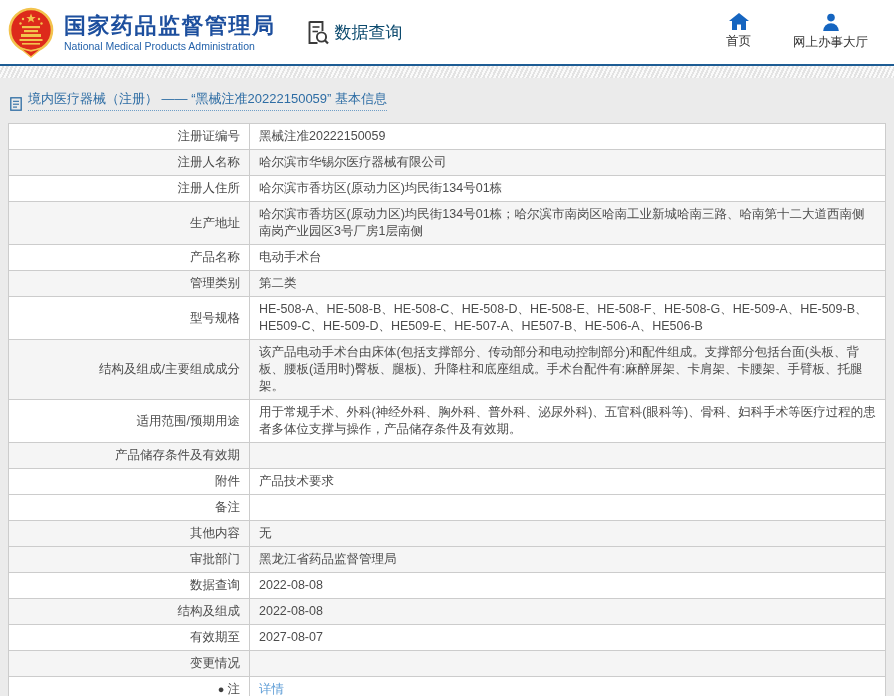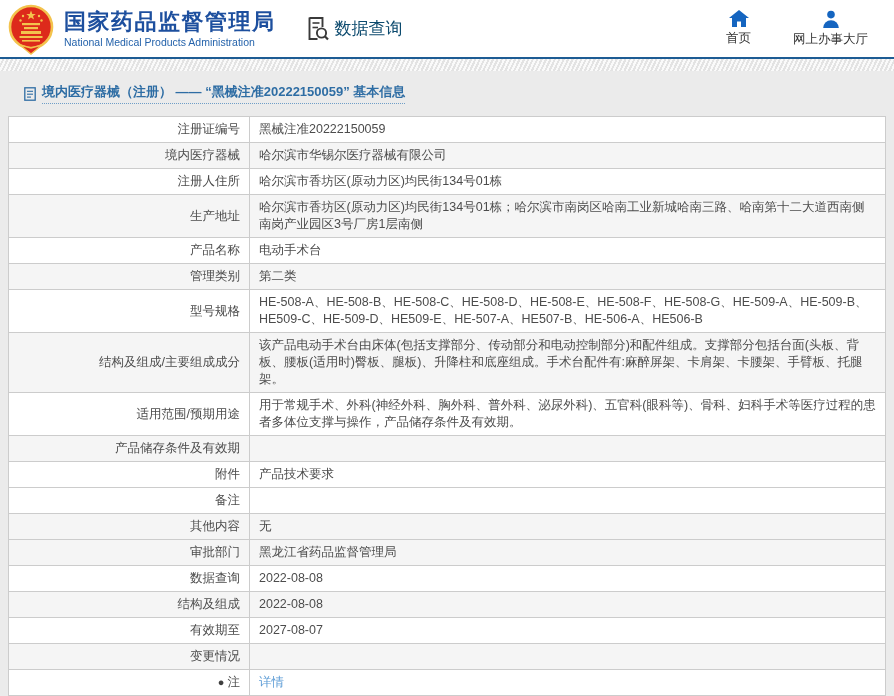--- a/index.html
+++ b/index.html
@@ -5,21 +5,21 @@
   html, body {
     margin: 0;
     padding: 0;
     width: 894px;
     height: 696px;
     overflow: hidden;
     background: #ebebeb;
     font-family: "Liberation Sans", "DejaVu Sans", sans-serif;
   }
   .topbar {
-    height: 57px;
+    height: 64px;
     background: #ffffff;
     display: flex;
     align-items: center;
     padding: 0 26px 0 8px;
     box-sizing: border-box;
   }
   .brand { display: flex; align-items: center; gap: 10px; cursor: pointer; }
   .brand-title {
     font-size: 22px;
     font-weight: bold;
@@ -53,26 +53,25 @@
     background: repeating-linear-gradient(115deg, #fafafa 0 2px, #e3e3e3 2px 4px);
   }
   .content {
     background: #ebebeb;
     height: 607px;
     box-sizing: border-box;
     padding: 10px 8px 0 8px;
   }
   .breadcrumb {
     display: flex;
-    align-items: center;
+    align-items: flex-end;
     gap: 6px;
-    margin: 2px 0 12px 16px;
+    margin: 2px 0 12px 2px;
     color: #2e6da4;
     font-size: 13px;
-    font-weight: bold;
   }
   .crumb-text { border-bottom: 1px dotted #6f9ec7; padding-bottom: 2px; }
   .info-table {
     width: 100%;
     border-collapse: collapse;
     background: #ffffff;
     table-layout: fixed;
   }
   .info-table td {
     border: 1px solid #cccccc;
@@ -155,21 +154,21 @@
     <span class="crumb-text">境内医疗器械（注册） —— “黑械注准20222150059” 基本信息</span>
   </div>
 
   <table class="info-table">
     <tbody>
         <tr class="info-row">
     <td class="label-cell"><span>注册证编号</span></td>
     <td class="value-cell">黑械注准20222150059</td>
   </tr>
         <tr class="info-row alt">
-    <td class="label-cell"><span>境内医疗器械</span></td>
+    <td class="label-cell"><span>注册人名称</span></td>
     <td class="value-cell">哈尔滨市华锡尔医疗器械有限公司</td>
   </tr>
         <tr class="info-row">
     <td class="label-cell"><span>注册人住所</span></td>
     <td class="value-cell">哈尔滨市香坊区(原动力区)均民街134号01栋</td>
   </tr>
         <tr class="info-row alt">
     <td class="label-cell"><span>生产地址</span></td>
     <td class="value-cell">哈尔滨市香坊区(原动力区)均民街134号01栋；哈尔滨市南岗区哈南工业新城哈南三路、哈南第十二大道西南侧南岗产业园区3号厂房1层南侧</td>
   </tr>

